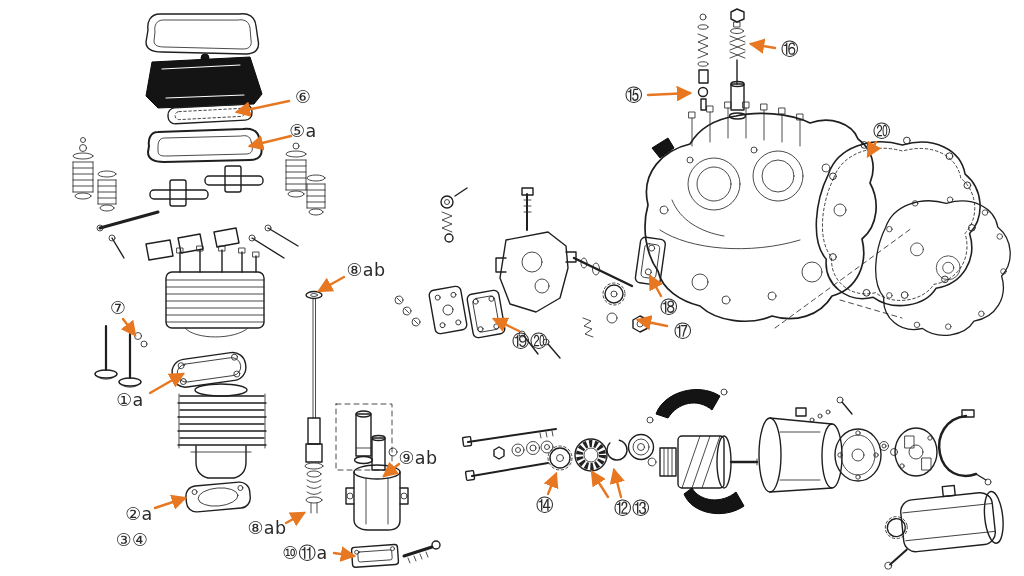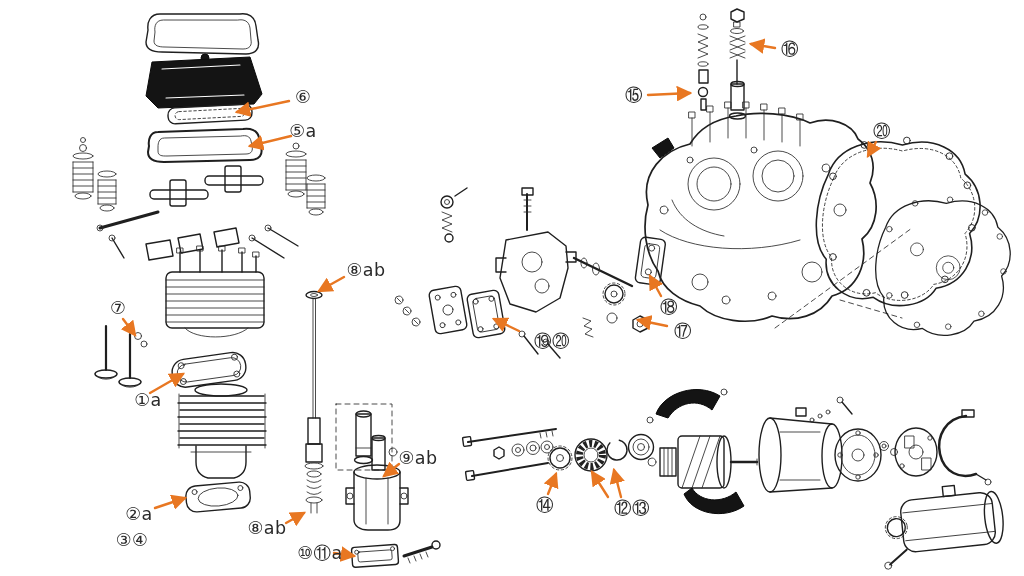--- a/index.html
+++ b/index.html
@@ -428,29 +428,29 @@
     <line class="arrow" x1="876" y1="142" x2="868" y2="156" marker-end="url(#ah)"></line>
     <line class="arrow" x1="661" y1="296" x2="650" y2="276" marker-end="url(#ah)"></line>
     <line class="arrow" x1="667" y1="326" x2="638" y2="320" marker-end="url(#ah)"></line>
     <line class="arrow" x1="519" y1="331" x2="494" y2="319" marker-end="url(#ah)"></line>
   </g>
 </svg>
 
 <div class="callout" style="left:303px;top:97px">⑥</div>
 <div class="callout" style="left:303px;top:131px">⑤a</div>
 <div class="callout" style="left:118px;top:308px">⑦</div>
-<div class="callout" style="left:148px;top:400px">①a</div>
+<div class="callout" style="left:130px;top:400px">①a</div>
 <div class="callout" style="left:366px;top:270px">⑧ab</div>
 <div class="callout" style="left:418px;top:458px">⑨ab</div>
 <div class="callout" style="left:139px;top:514px">②a</div>
 <div class="callout" style="left:132px;top:540px">③④</div>
 <div class="callout" style="left:267px;top:528px">⑧ab</div>
-<div class="callout" style="left:320px;top:553px">⑩⑪a</div>
+<div class="callout" style="left:305px;top:553px">⑩⑪a</div>
 <div class="callout" style="left:545px;top:505px">⑭</div>
 <div class="callout" style="left:632px;top:508px">⑫⑬</div>
 <div class="callout" style="left:634px;top:95px">⑮</div>
 <div class="callout" style="left:790px;top:49px">⑯</div>
 <div class="callout" style="left:882px;top:131px">⑳</div>
 <div class="callout" style="left:669px;top:307px">⑱</div>
 <div class="callout" style="left:683px;top:331px">⑰</div>
-<div class="callout" style="left:552px;top:341px">⑲⑳</div>
+<div class="callout" style="left:530px;top:341px">⑲⑳</div>
 
 </div>
 
 </body></html>

